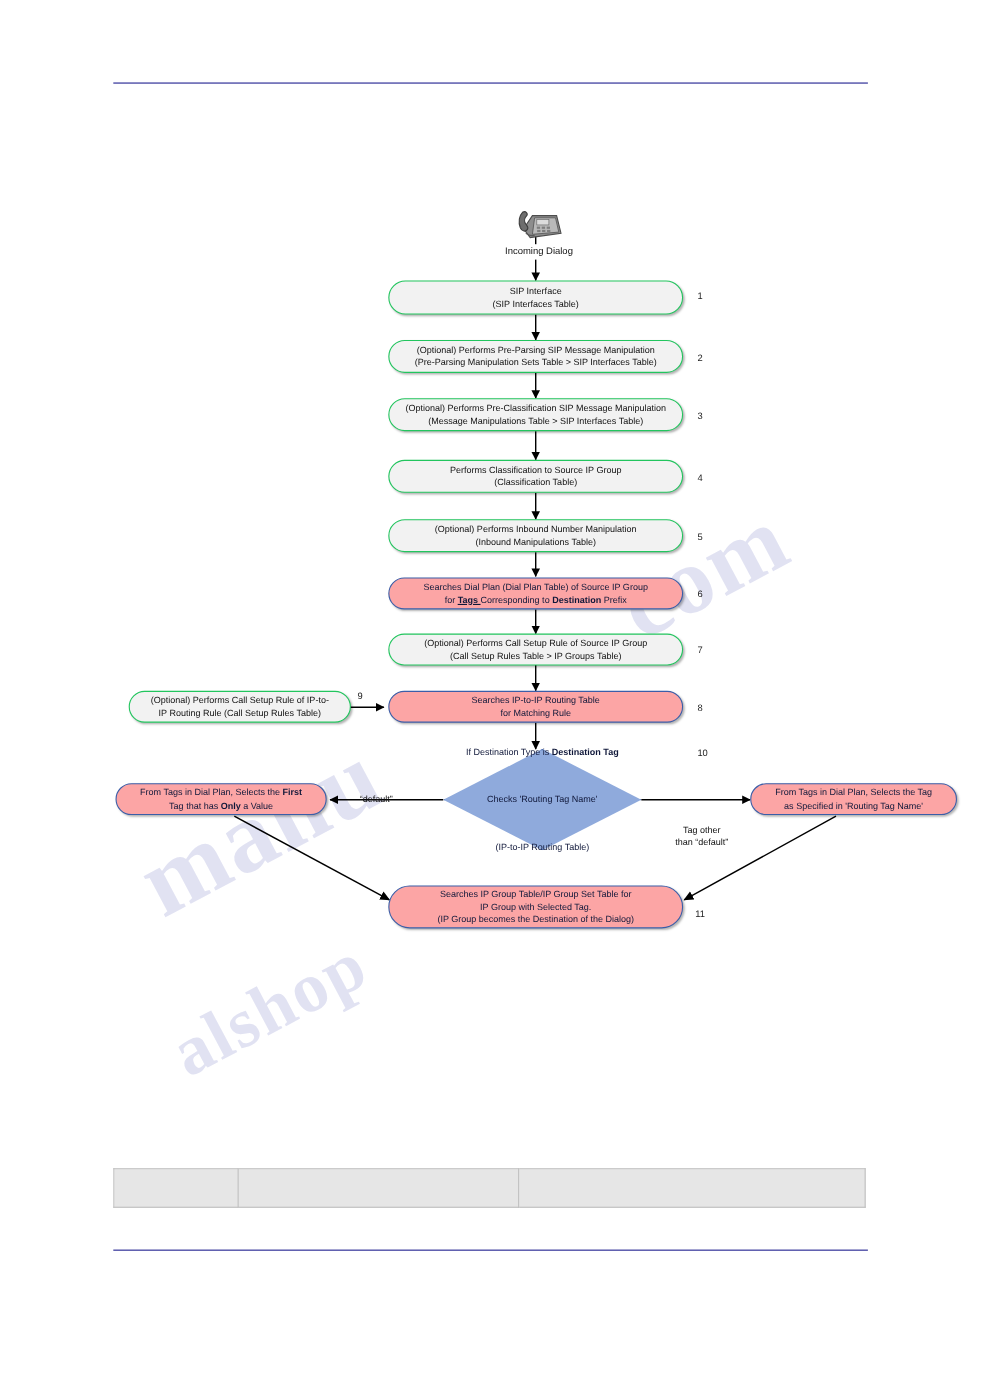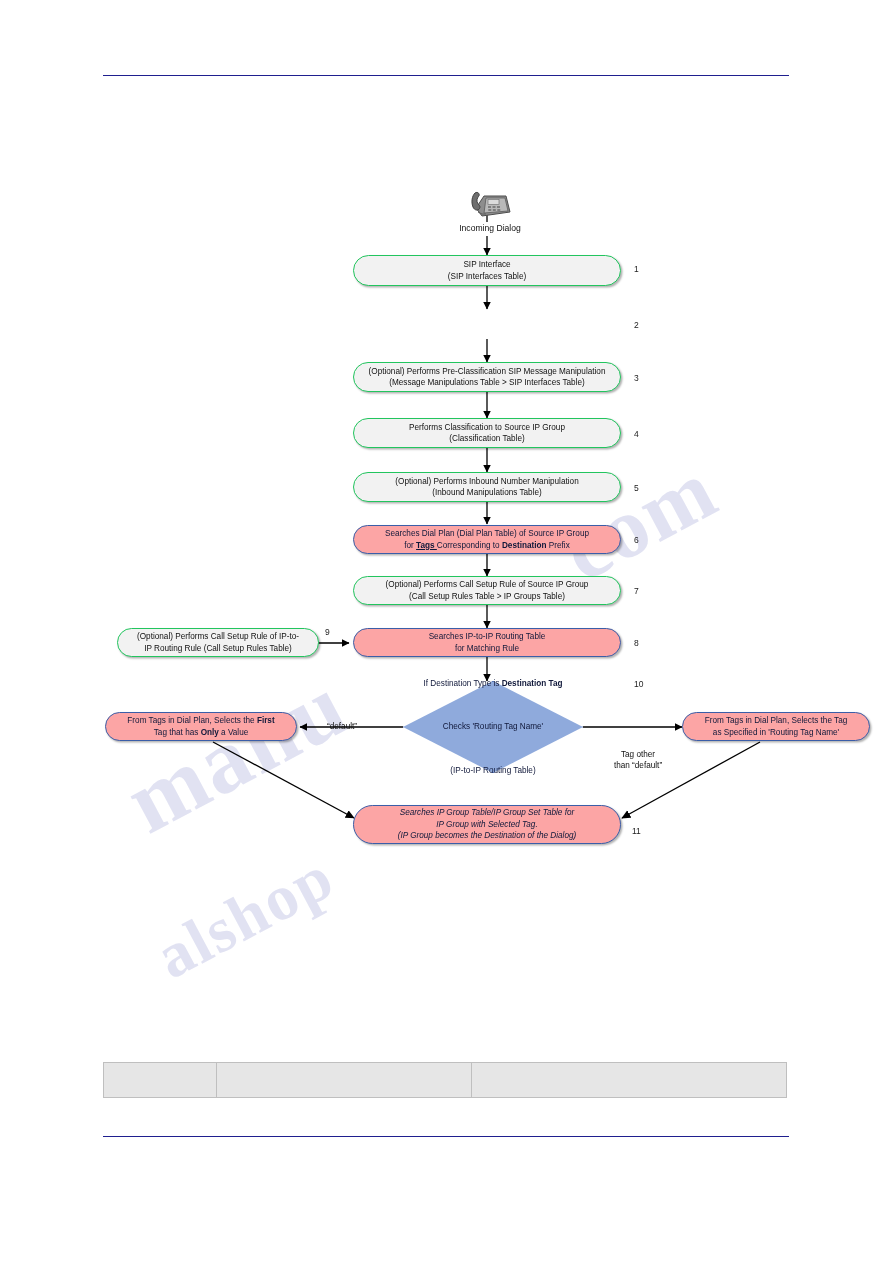--- a/index.html
+++ b/index.html
@@ -269,20 +269,24 @@
   </span>
 
   <div id="incoming-dialog-label">Incoming Dialog</div>
 
   <div class="node" id="n1" style="left:353px; top:255px; width:268px; height:31px;">
     <span class="ln">SIP Interface</span>
     <span class="ln">(SIP Interfaces Table)</span>
   </div>
   <div class="step-num" style="left:634px; top:265px;">1</div>
 
+  <div class="node" id="n2" style="left:353px; top:309px; width:268px; height:30px;">
+    <span class="ln">(Optional) Performs Pre-Parsing SIP Message Manipulation</span>
+    <span class="ln">(Pre-Parsing Manipulation Sets Table &gt; SIP Interfaces Table)</span>
+  </div>
   <div class="step-num" style="left:634px; top:321px;">2</div>
 
   <div class="node" id="n3" style="left:353px; top:362px; width:268px; height:30px;">
     <span class="ln">(Optional) Performs Pre-Classification SIP Message Manipulation</span>
     <span class="ln">(Message Manipulations Table &gt; SIP Interfaces Table)</span>
   </div>
   <div class="step-num" style="left:634px; top:374px;">3</div>
 
   <div class="node" id="n4" style="left:353px; top:418px; width:268px; height:30px;">
     <span class="ln">Performs Classification to Source IP Group</span>
@@ -340,21 +344,21 @@
   <div class="node blue" id="n10a" style="left:105px; top:712px; width:192px; height:29px;">
     <span class="ln">From Tags in Dial Plan, Selects the <b>First</b></span>
     <span class="ln">Tag that has <b>Only</b> a Value</span>
   </div>
 
   <div class="node blue" id="n10b" style="left:682px; top:712px; width:188px; height:29px;">
     <span class="ln">From Tags in Dial Plan, Selects the Tag</span>
     <span class="ln">as Specified in 'Routing Tag Name'</span>
   </div>
 
-  <div class="node blue" id="n11" style="left:353px; top:805px; width:268px; height:39px;font-style:italic;">
+  <div class="node blue" id="n11" style="left:353px; top:805px; width:268px; height:39px;">
     <span class="ln">Searches IP Group Table/IP Group Set Table for</span>
     <span class="ln">IP Group with Selected Tag.</span>
     <span class="ln">(IP Group becomes the Destination of the Dialog)</span>
   </div>
   <div class="step-num" style="left:632px; top:827px;">11</div>
 
 </div>
 
 <table id="bottom-table">
   <tbody>

